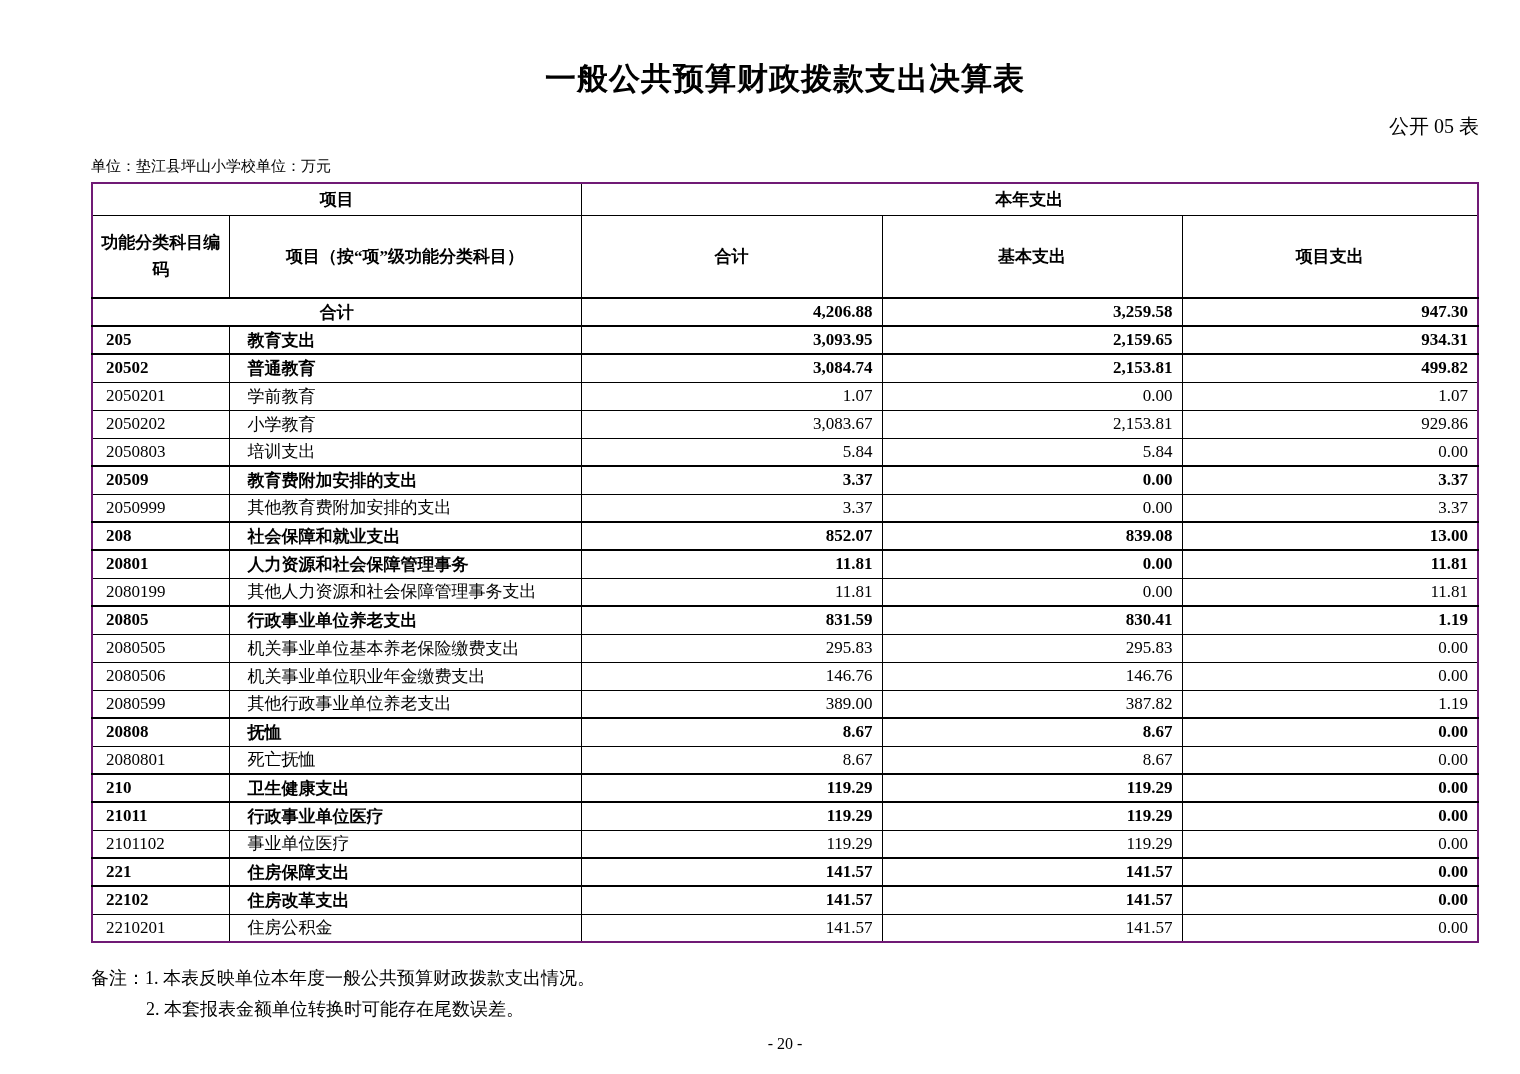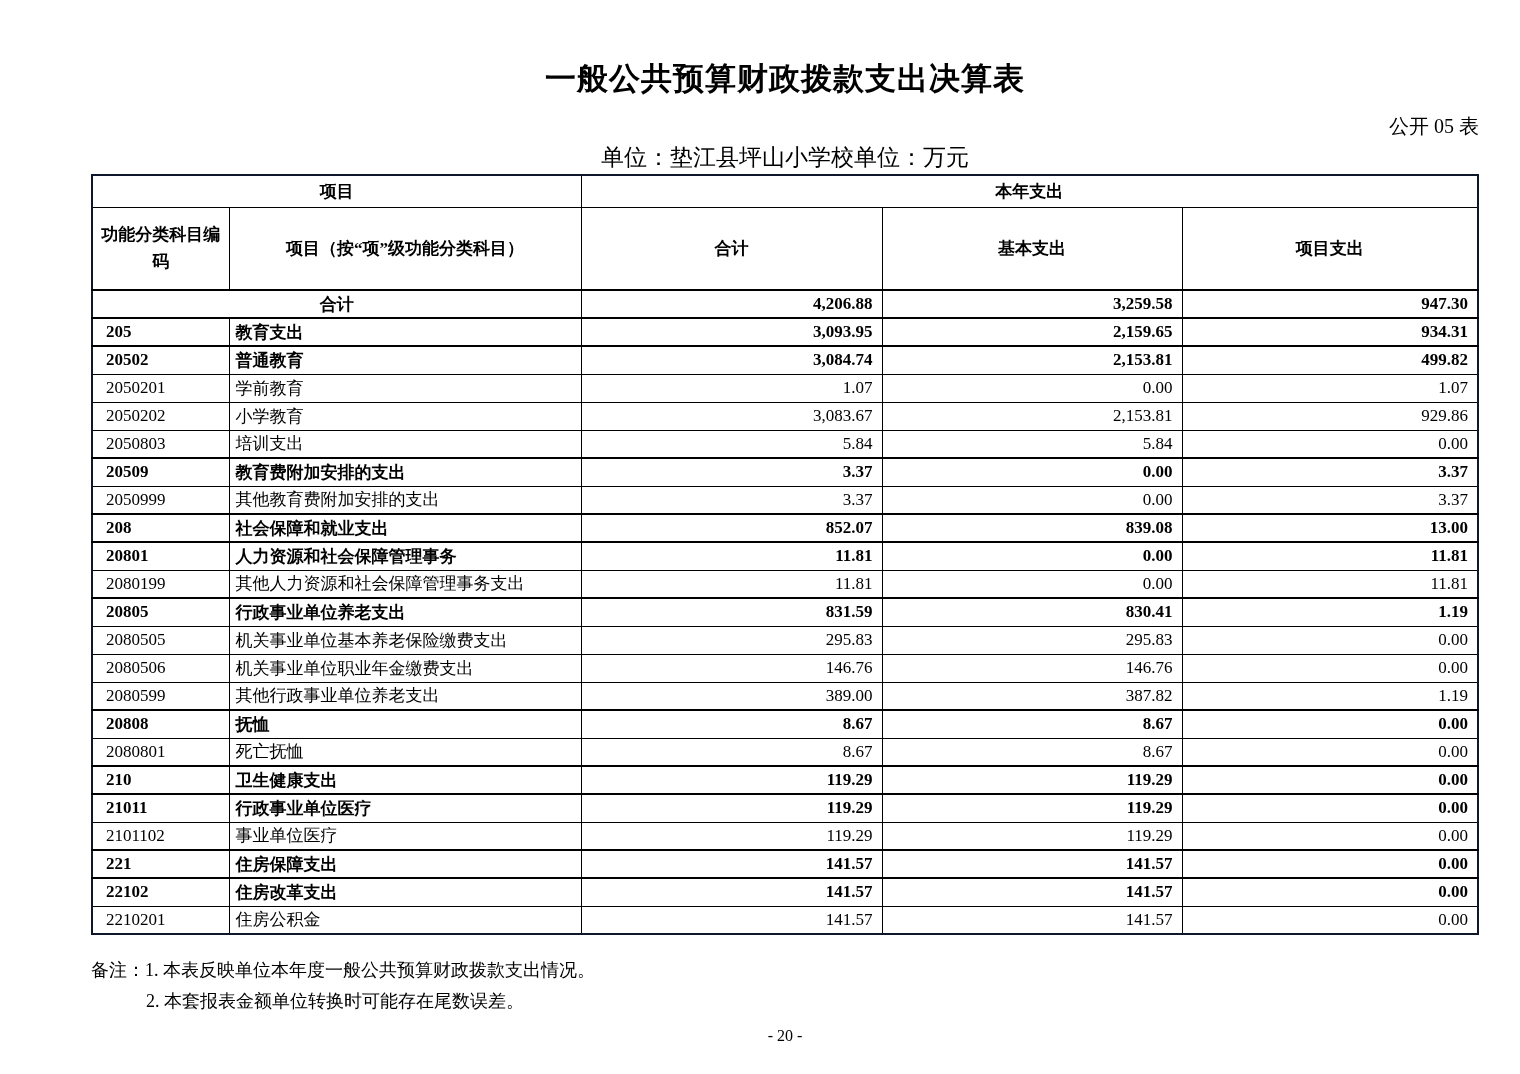--- a/index.html
+++ b/index.html
@@ -22,50 +22,50 @@
     letter-spacing: 1px;
   }
   .table-code {
     text-align: right;
     font-size: 20px;
     margin-top: 15px;
     line-height: 22px;
   }
   .meta-row {
     display: flex;
-    justify-content: center;
+    justify-content: flex-start;
     align-items: flex-end;
-    font-size: 23px;
+    font-size: 15px;
     line-height: 24px;
-    margin-top: 9px;
+    margin-top: 17px;
     margin-bottom: 4px;
   }
   table.budget {
     width: 100%;
     border-collapse: collapse;
     table-layout: fixed;
-    border: 2px solid #0f172a;
+    border: 2px solid #701a75;
   }
   .budget th, .budget td {
     border: 1px solid #000;
     font-size: 17px;
     overflow: hidden;
     white-space: nowrap;
     vertical-align: middle;
   }
   .budget th {
     font-weight: bold;
     text-align: center;
   }
   .budget thead tr.group-row th { height: 32px; }
   .budget thead tr.label-row th { height: 83px; border-bottom-width: 2px; }
   .budget th.wrap { white-space: normal; line-height: 27px; padding: 0 5px; }
   .budget tbody td { height: 28px; }
   .budget td.cell-code { padding-left: 13px; text-align: left; }
-  .budget td.cell-item { padding-left: 6px; text-align: left; }
+  .budget td.cell-item { padding-left: 18px; text-align: left; }
   .budget td.num { text-align: right; padding-right: 9px; }
   .budget td.center { text-align: center; }
   .budget tr.bold td { font-weight: bold; border-top-width: 2px; }
   .notes {
     font-size: 18px;
     margin-top: 20px;
     line-height: 31px;
   }
   .note-indent { padding-left: 55px; }
   .page-number {

